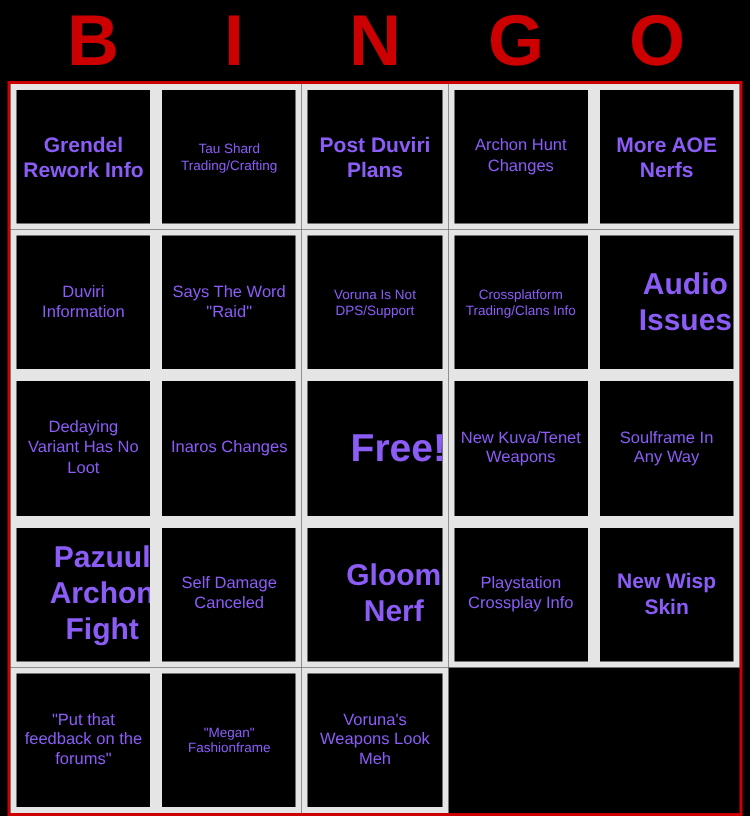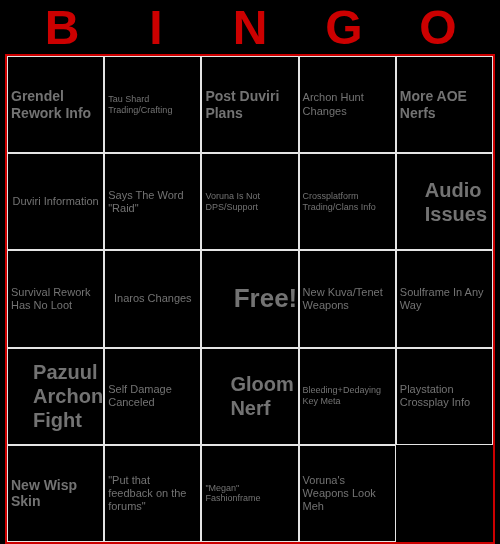--- a/index.html
+++ b/index.html
@@ -28,26 +28,27 @@
     }
     #bingo-grid {
       display: grid;
       grid-template-columns: repeat(5, 1fr);
       grid-template-rows: repeat(5, 1fr);
       width: 490px;
       height: 490px;
       border: 2px solid #cc0000;
     }
     .cell {
-      border: 1px solid #e5e5e5;
+      border: 4px solid #e5e5e5;
       display: flex;
       align-items: center;
       justify-content: center;
+      text-align: center;
       padding: 4px 3px;
-      color: #737373;
+      color: #8b5cf6;
       background: #000;
       font-size: 11px;
       line-height: 1.2;
       overflow: hidden;
     }
     .cell.large-text {
       font-size: 14px;
       font-weight: bold;
     }
     .cell.xl-text {
@@ -79,27 +80,26 @@
 <div class="cell large-text">Grendel Rework Info</div>
     <div class="cell small-text">Tau Shard Trading/Crafting</div>
     <div class="cell large-text">Post Duviri Plans</div>
     <div class="cell">Archon Hunt Changes</div>
     <div class="cell large-text">More AOE Nerfs</div>
     <div class="cell">Duviri Information</div>
     <div class="cell">Says The Word "Raid"</div>
     <div class="cell small-text">Voruna Is Not DPS/Support</div>
     <div class="cell small-text">Crossplatform Trading/Clans Info</div>
     <div class="cell xl-text">Audio Issues</div>
-    <div class="cell">Survival Rework Has No Loot</div>
+    <div class="cell">Dedaying Variant Has No Loot</div>
     <div class="cell">Inaros Changes</div>
     <div class="cell xxl-text">Free!</div>
     <div class="cell">New Kuva/Tenet Weapons</div>
     <div class="cell">Soulframe In Any Way</div>
     <div class="cell xl-text">Pazuul Archon Fight</div>
     <div class="cell">Self Damage Canceled</div>
     <div class="cell xl-text">Gloom Nerf</div>
-    <div class="cell small-text">Bleeding+Dedaying Key Meta</div>
     <div class="cell">Playstation Crossplay Info</div>
     <div class="cell large-text">New Wisp Skin</div>
     <div class="cell">"Put that feedback on the forums"</div>
     <div class="cell small-text">"Megan" Fashionframe</div>
     <div class="cell">Voruna's Weapons Look Meh</div>
   </div>
 
 </body></html>

